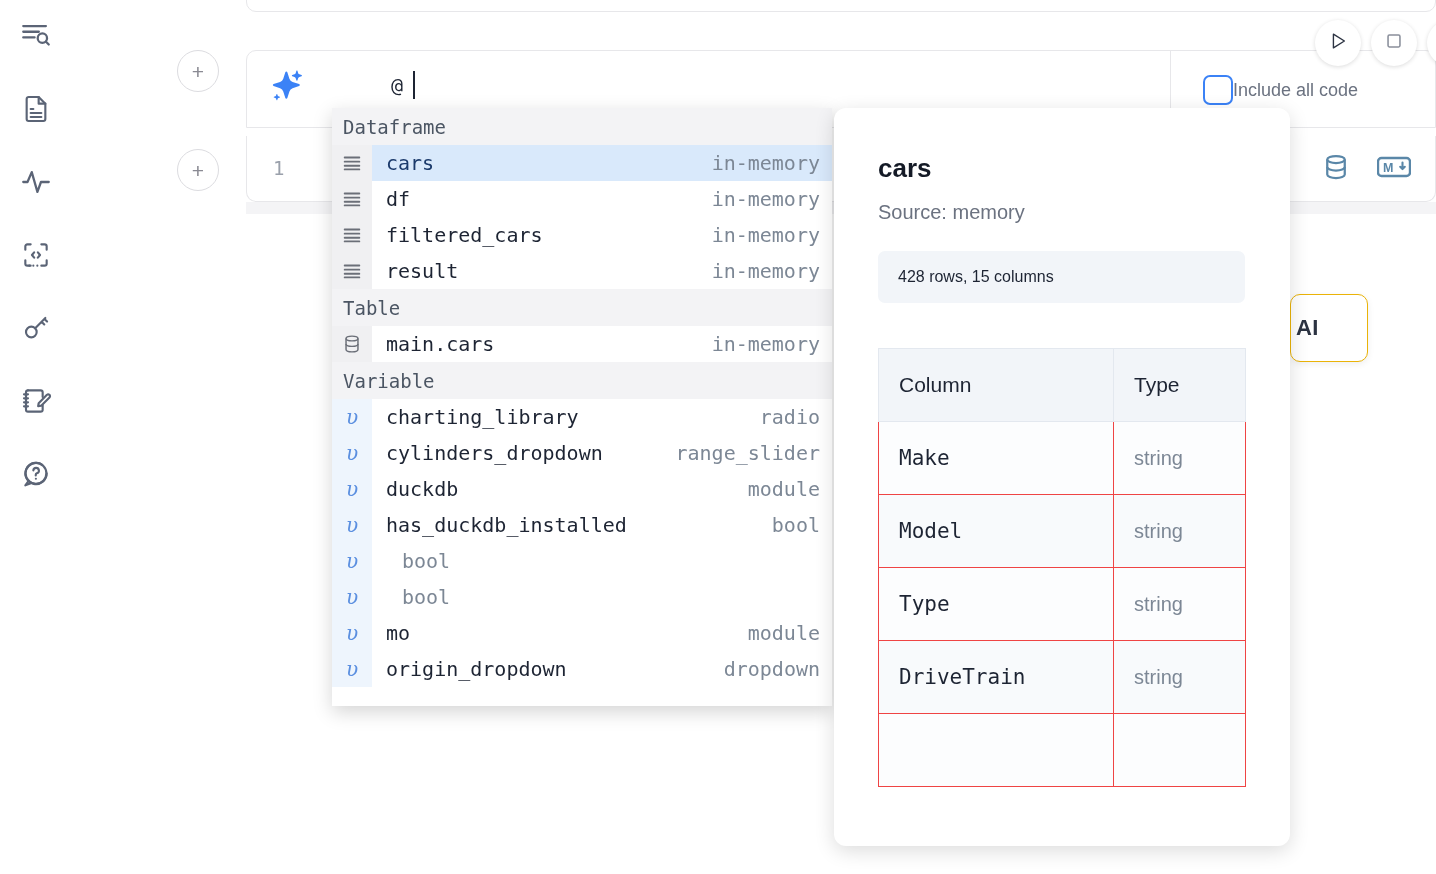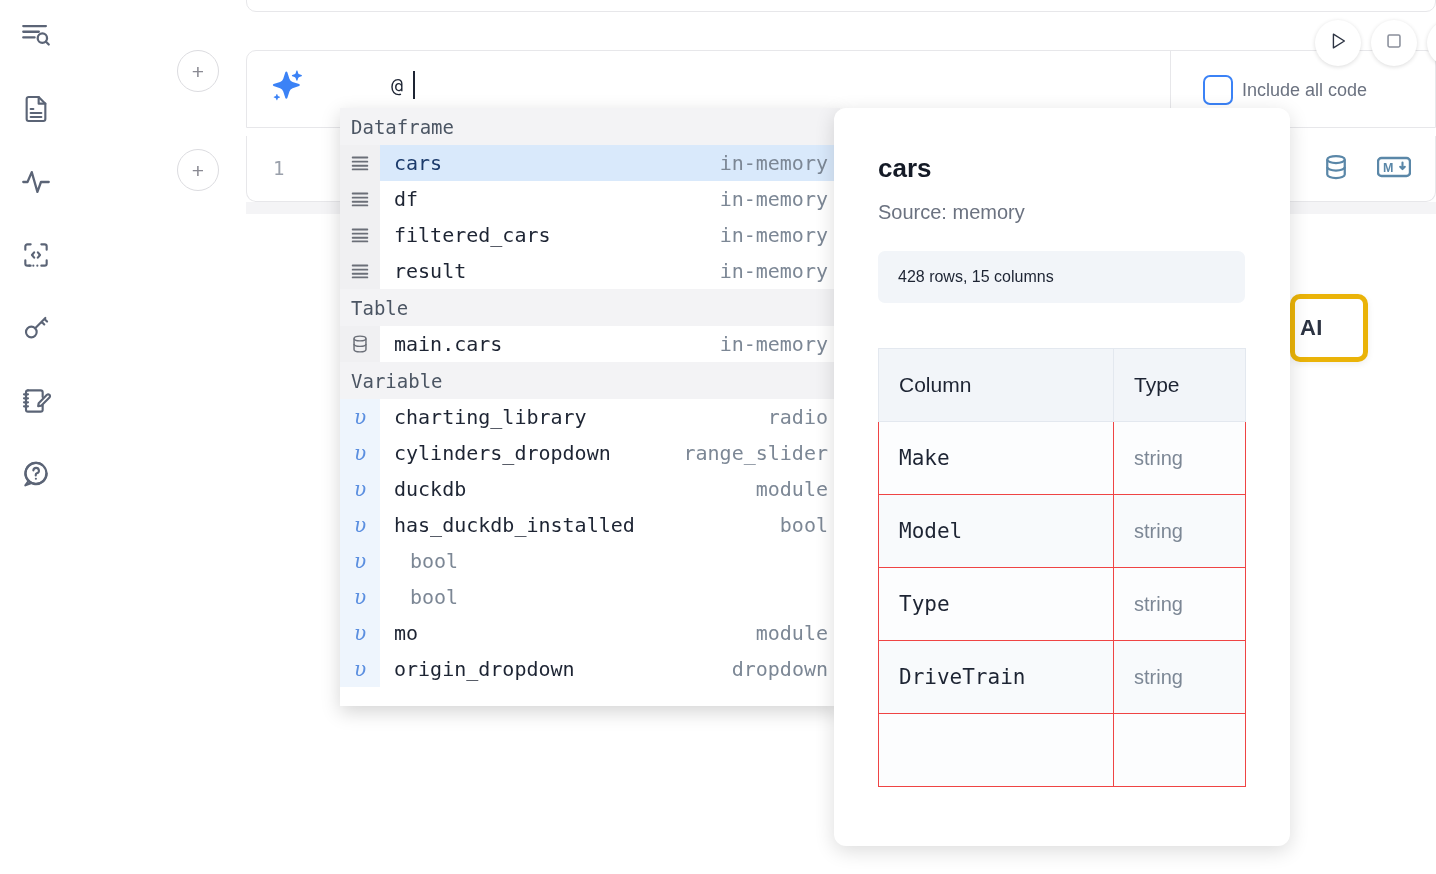--- a/index.html
+++ b/index.html
@@ -58,21 +58,21 @@
   .caret {
     position: absolute; left: 106px; top: 20px; width: 2px; height: 28px;
     background: #1d2433;
   }
   .ai-divider {
     position: absolute; left: 1170px; top: 50px; width: 1px; height: 78px;
     background: #e7e7ea;
   }
   .include-wrap {
     position: absolute; left: 1203px; top: 75px;
-    display: flex; align-items: center; gap: 9px; cursor: pointer;
+    display: flex; align-items: center; gap: 0; cursor: pointer;
   }
   .chk {
     width: 30px; height: 30px; border: 2px solid #3b82f6; border-radius: 7px;
     background: #fff;
   }
   .include-label { font-size: 18px; color: #6b7280; }
 
   
   .rbtn {
     position: absolute; top: 20px; width: 46px; height: 46px; border-radius: 50%;
@@ -100,30 +100,30 @@
 
   
   .strip {
     position: absolute; left: 246px; top: 202px; width: 1190px; height: 12px;
     background: #f4f4f6;
   }
 
   
   .ai-cta {
     position: absolute; left: 1290px; top: 294px; width: 78px; height: 68px;
-    background: #ffffff; border: 5px solid #eab308; border-radius: 10px;
+    background: #ffffff; border: 1px solid #eab308; border-radius: 10px;
     box-shadow: 0 2px 7px rgba(0,0,0,.07);
     display: flex; align-items: center; justify-content: flex-start;
     padding-left: 5px;
   }
   .ai-cta span { font-size: 22px; font-weight: 700; color: #2c3342; letter-spacing: .3px; }
 
   
   .ac {
-    position: absolute; left: 340px; top: 108px; width: 500px; height: 598px;
+    position: absolute; left: 332px; top: 108px; width: 500px; height: 598px;
     background: #ffffff;
     box-shadow: 0 6px 18px rgba(0,0,0,.17);
     overflow: hidden;
     font-family: "DejaVu Sans Mono", monospace;
   }
   .ac-group {
     height: 37px; background: #f3f3f5; color: #4b5563;
     font-size: 19px; display: flex; align-items: center; padding-left: 11px;
   }
   .ac-row {

